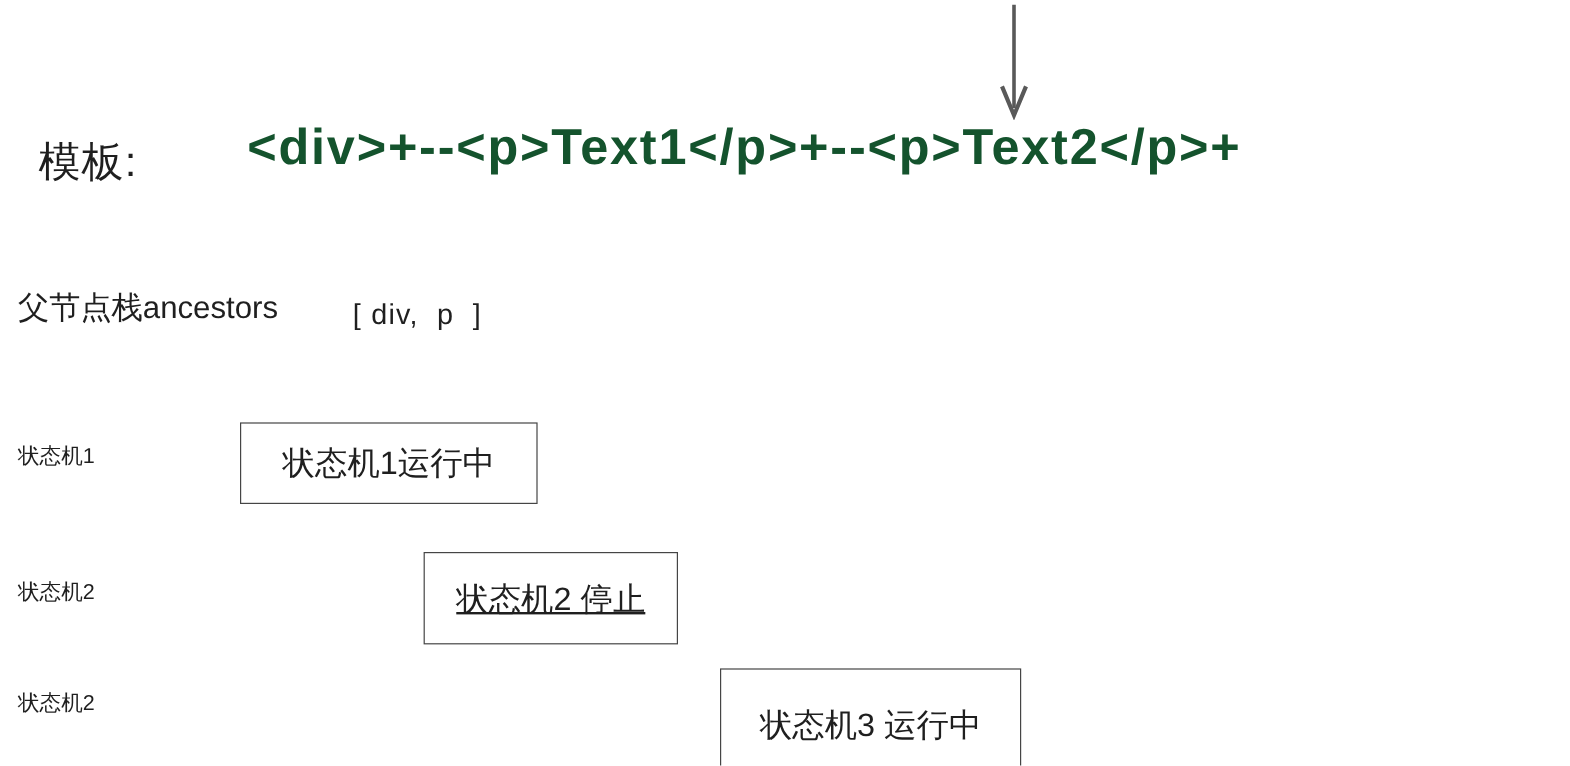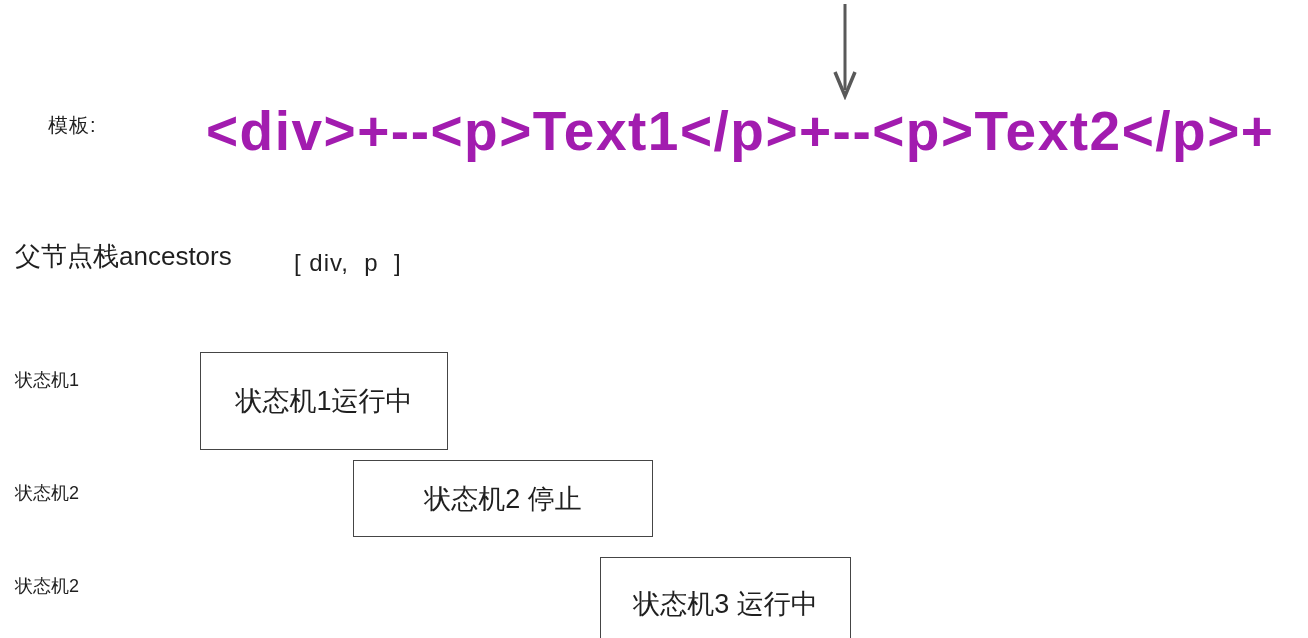--- a/index.html
+++ b/index.html
@@ -19,33 +19,33 @@
     position: absolute;
     inset: 0;
   }
   .pointer-arrow {
     position: absolute;
     left: 829px;
     top: 0;
   }
   .template-label {
     position: absolute;
-    left: 48px;
+    left: 32px;
     top: 112px;
-    font-size: 20px;
+    font-size: 35px;
     letter-spacing: 1px;
   }
   .template-code {
     position: absolute;
     left: 206px;
     top: 99px;
-    font-size: 55px;
+    font-size: 42px;
     font-weight: bold;
     letter-spacing: 1.5px;
-    color: #a21caf;
+    color: #14532d;
     white-space: pre;
     text-align: center;
   }
   .ancestors-label {
     position: absolute;
     left: 15px;
     top: 239px;
     font-size: 26px;
     text-align: right;
   }
@@ -67,23 +67,23 @@
     box-sizing: border-box;
     border: 1.5px solid #454545;
     background: #ffffff;
     display: flex;
     align-items: center;
     justify-content: center;
     font-size: 27px;
     white-space: pre;
   }
   .sm1-label { top: 368px; }
-  .sm1-box  { left: 200px; top: 352px; width: 248px; height: 98px; }
+  .sm1-box  { left: 200px; top: 352px; width: 248px; height: 68px; }
   .sm2-label { top: 481px; }
-  .sm2-box  { left: 353px; top: 460px; width: 300px; height: 77px; }
+  .sm2-box  { left: 353px; top: 460px; width: 212px; height: 77px; text-decoration: underline; }
   .sm3-label { top: 574px; }
   .sm3-box  { left: 600px; top: 557px; width: 251px; height: 94px; }
 </style>
 </head>
 <body>
 
 <div class="canvas">
 
   <svg class="pointer-arrow" width="32" height="100" viewBox="0 0 32 100">
     <line x1="16" y1="4" x2="16" y2="90" stroke="#595959" stroke-width="3"></line>

